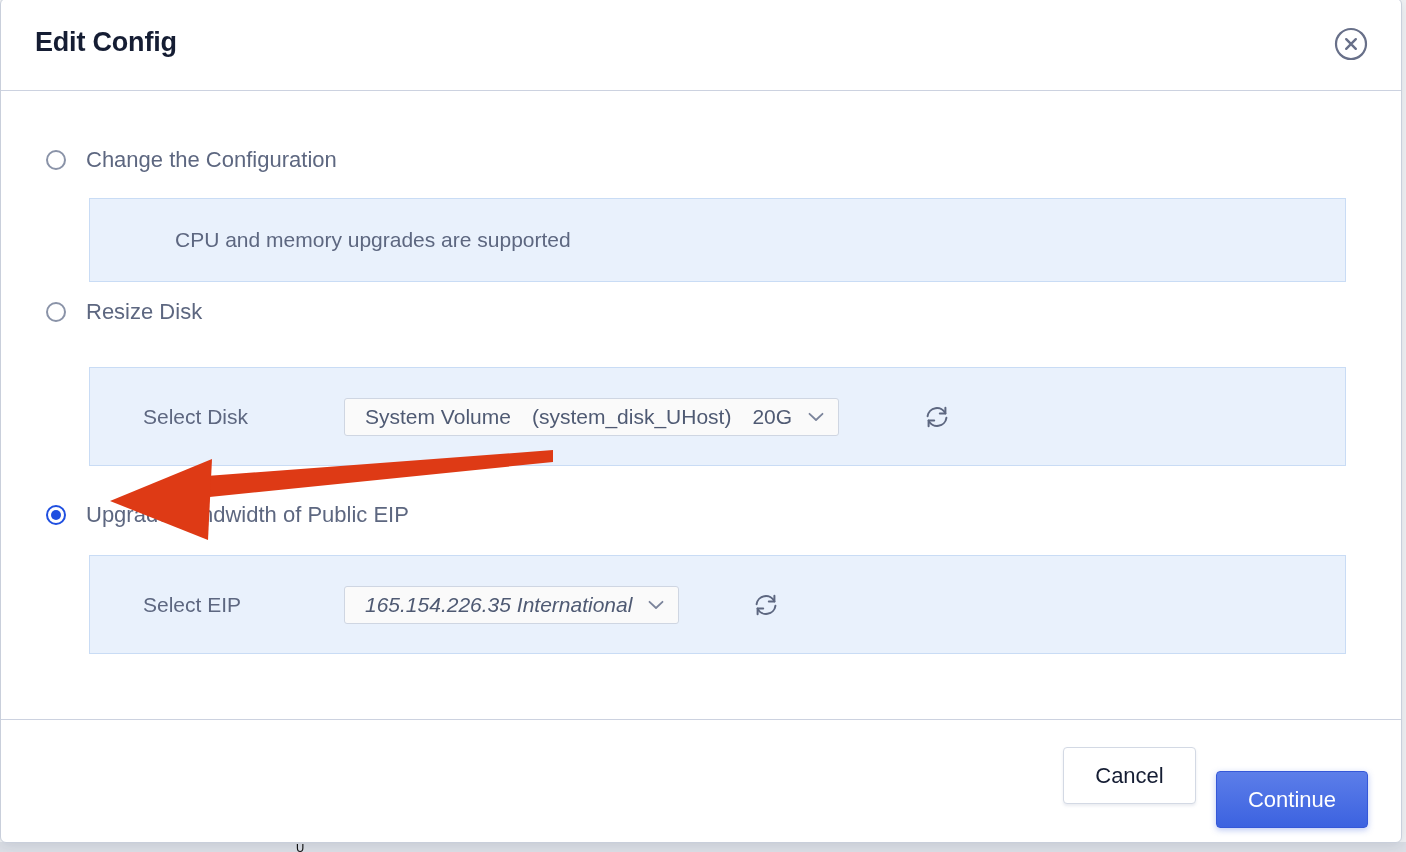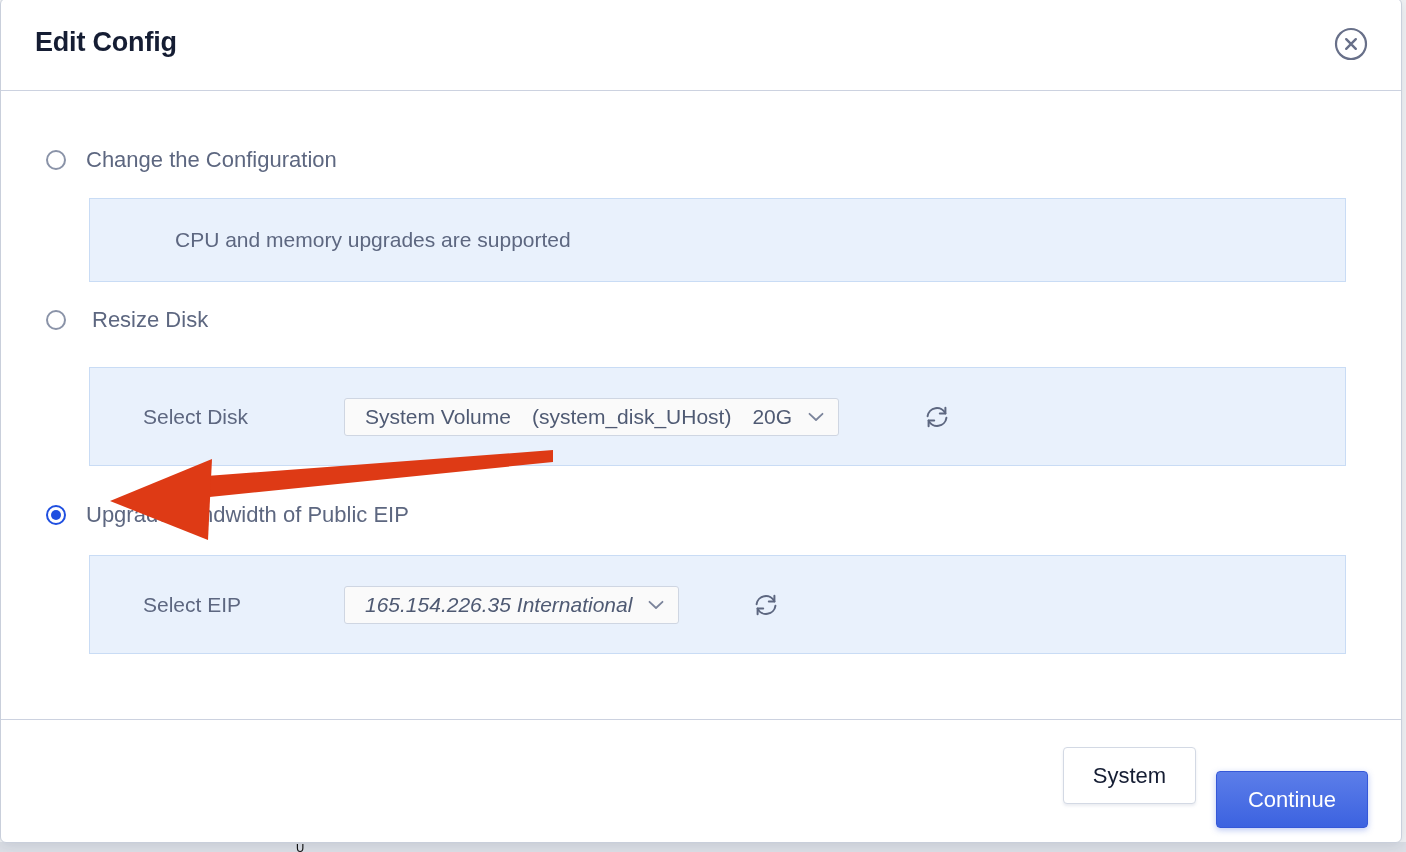--- a/index.html
+++ b/index.html
@@ -267,21 +267,21 @@
 
     <div class="opt-row" style="top:56px;">
       <span class="radio"></span>
       <span class="opt-label">Change the Configuration</span>
     </div>
 
     <div class="panel" style="top:107px; height:84px;">
       <span class="panel-note">CPU and memory upgrades are supported</span>
     </div>
 
-    <div class="opt-row" style="top:216px;gap:6px;">
+    <div class="opt-row" style="top:208px;">
       <span class="radio"></span>
       <span class="opt-label">Resize Disk</span>
     </div>
 
     <div class="panel" style="top:276px; height:99px;padding-left:48px;">
       <span class="field-label">Select Disk</span>
       <div class="select" style="left:254px;">
         <span class="select-value">System Volume　(system_disk_UHost)　20G</span>
         <span class="chev">
           <svg width="16" height="10" viewBox="0 0 16 10" aria-hidden="true">
@@ -320,21 +320,21 @@
           <path d="M23.4 14.8 A9.4 9.4 0 0 1 5.6 17.6" fill="none" stroke="#5d6780" stroke-width="2" stroke-linecap="round"></path>
           <path d="M22.4 4.8 L22.4 10.6 L16.8 10.6" fill="none" stroke="#5d6780" stroke-width="2" stroke-linecap="round" stroke-linejoin="round"></path>
           <path d="M5.6 23.2 L5.6 17.4 L11.2 17.4" fill="none" stroke="#5d6780" stroke-width="2" stroke-linecap="round" stroke-linejoin="round"></path>
         </svg>
       </div>
     </div>
 
   </div>
 
   <div class="modal-footer">
-    <div class="btn btn-cancel">System</div>
+    <div class="btn btn-cancel">Cancel</div>
     <div class="btn btn-continue">Continue</div>
   </div>
 
 </div>
 
 <svg class="annotation" viewBox="0 0 1406 852">
   <g>
     <path d="M553 450 L553 462 L180 500 L180 478 Z" fill="#DE3A15"></path>
     <path d="M110 501 L212 459 L208 540 Z" fill="#DE3A15"></path>
   </g>

